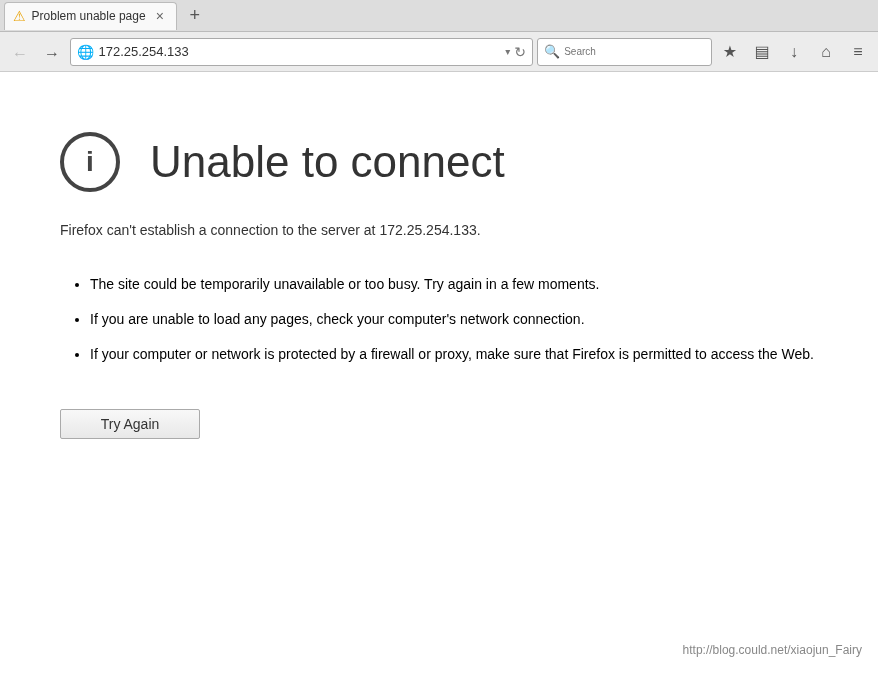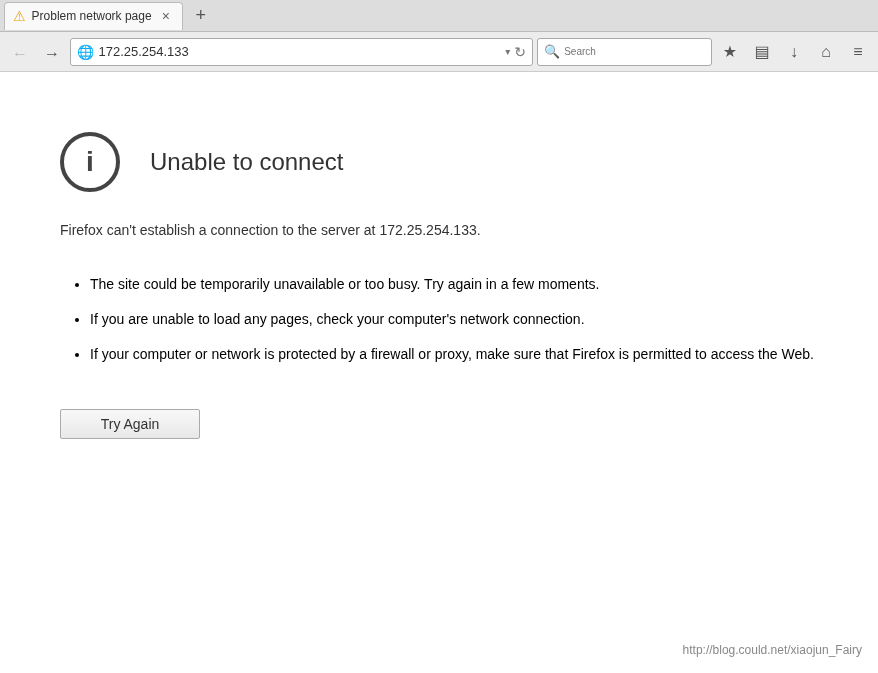--- a/index.html
+++ b/index.html
@@ -194,21 +194,21 @@
       display: flex;
       align-items: center;
       justify-content: center;
       flex-shrink: 0;
       color: #444;
       font-size: 28px;
       font-weight: bold;
     }
 
     .error-title {
-      font-size: 24px;
+      font-size: 44px;
       font-weight: normal;
       color: #333;
       font-family: Arial, sans-serif;
     }
 
     .error-description {
       font-size: 14px;
       color: #333;
       margin-bottom: 36px;
       margin-left: 0;
@@ -248,21 +248,21 @@
       font-size: 12px;
       color: #888;
     }
   </style>
 </head>
 <body>
 
 <div class="tab-bar">
   <div class="tab">
     <span class="tab-warning-icon">⚠</span>
-    <span>Problem network page</span>
+    <span>Problem unable page</span>
     <span class="tab-close">×</span>
   </div>
   <div class="new-tab-btn">+</div>
 </div>
 
 <div class="nav-bar">
   <button class="nav-btn disabled">←</button>
   <button class="nav-btn">→</button>
 
   <div class="address-bar-container">

